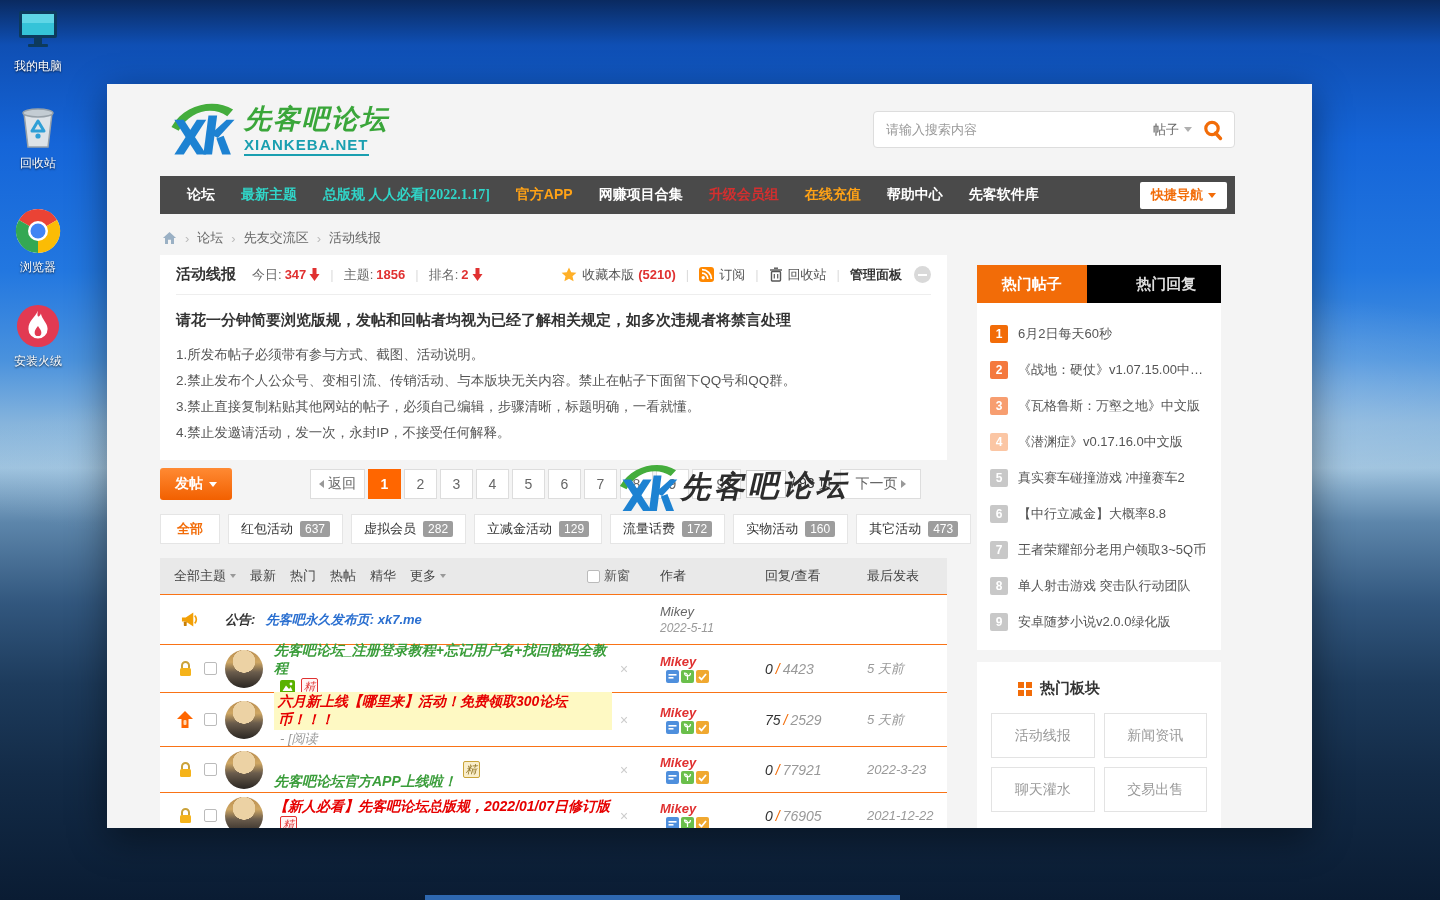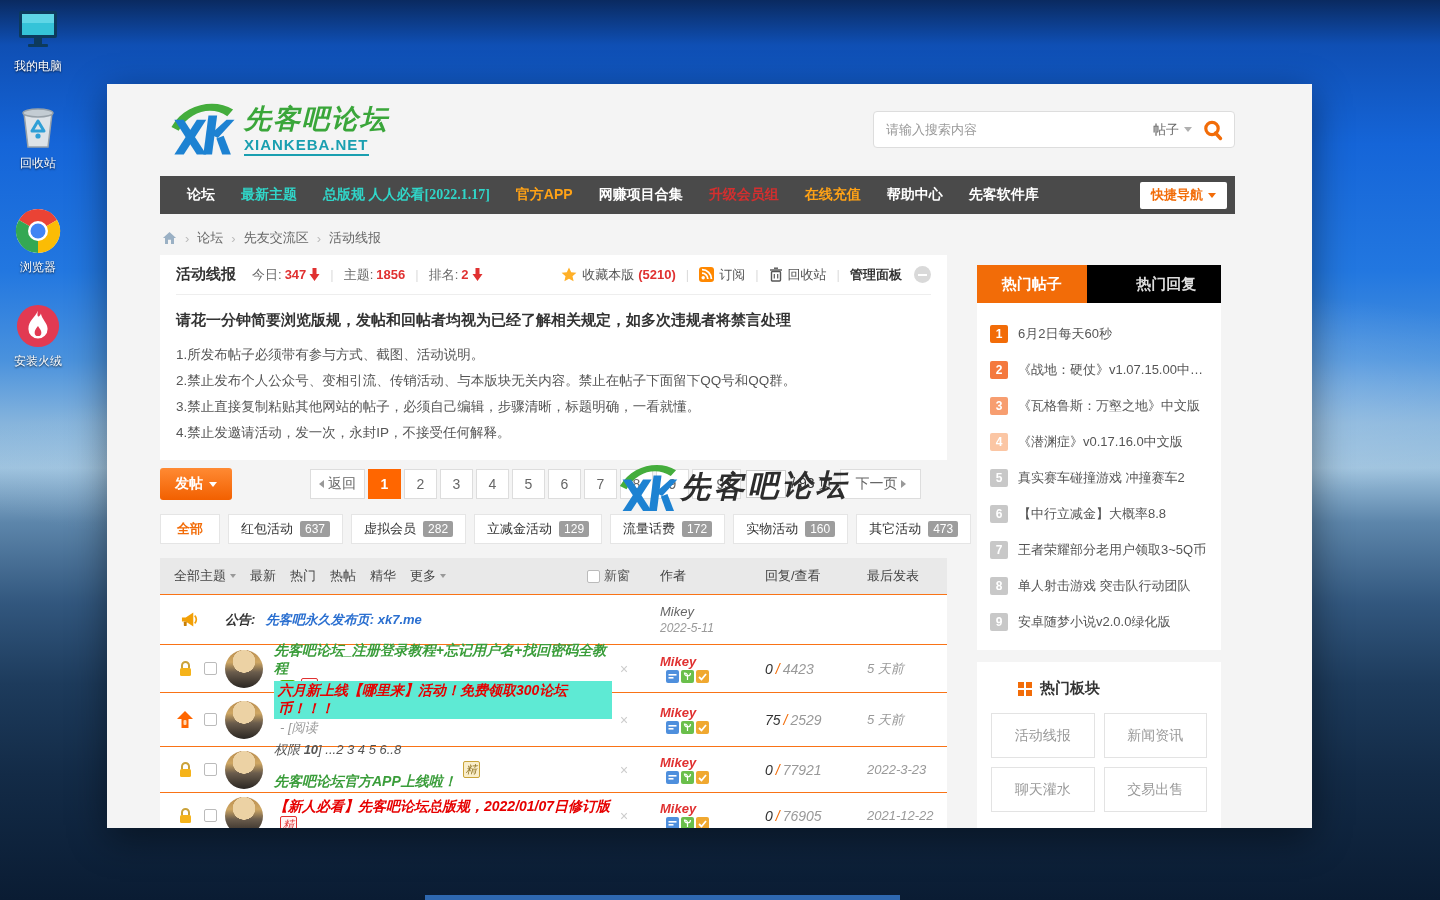--- a/index.html
+++ b/index.html
@@ -488,25 +488,22 @@
             <div class="t-row" style="height:54px">
               <span class="row-icon">
                 <svg width="16" height="17" viewBox="0 0 16 17">
                   <polygon points="8,0 16,8 11.5,8 11.5,17 4.5,17 4.5,8 0,8" fill="#f60"></polygon>
                   <rect x="6.5" y="9" width="3" height="5" rx="1" fill="#ffd9b3"></rect>
                 </svg>
               </span>
               <span class="checkbox"></span>
               <span class="avatar"></span>
               <span class="t-main">
-                <span class="t-title hl" style="color: rgb(230, 0, 0); background-color: #5eead4;">六月新上线【哪里来】活动！免费领取300论坛币！！！</span>
+                <span class="t-title hl" style="color: rgb(230, 0, 0); background-color: #fef9c3;">六月新上线【哪里来】活动！免费领取300论坛币！！！</span>
                 <span class="read-suffix">- [阅读</span>
-                <span class="perm-line">
-                  <span>权限 </span><b>10</b><span>] ...2 3 4 5 6..8</span>
-                </span>
               </span>
               <span class="row-close">×</span>
               <span class="cell-author">
                 <span class="author-name">Mikey</span>
                 <span class="mini-badges">
                   <svg width="13" height="13" viewBox="0 0 13 13">
                       <rect width="13" height="13" rx="2" fill="#4e8fdd"></rect>
                       <rect x="2.5" y="4" width="8" height="1.6" fill="#fff"></rect>
                       <rect x="2.5" y="7" width="5" height="1.6" fill="#fff"></rect>
                     </svg>

